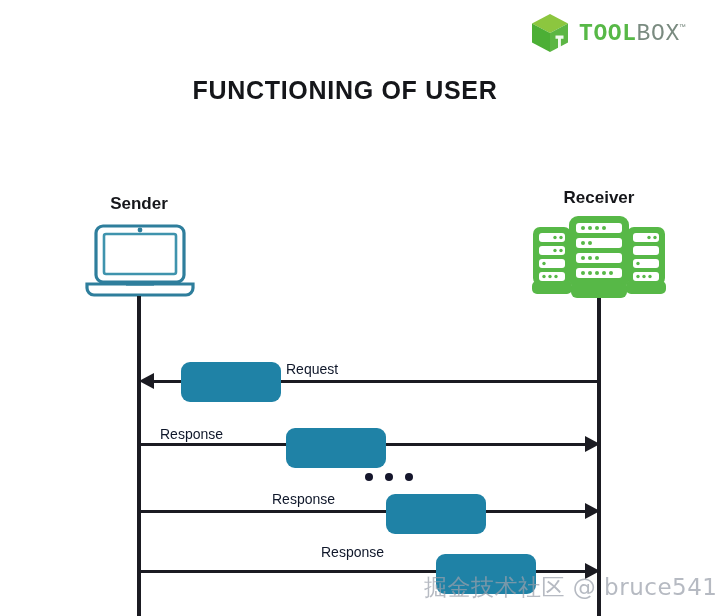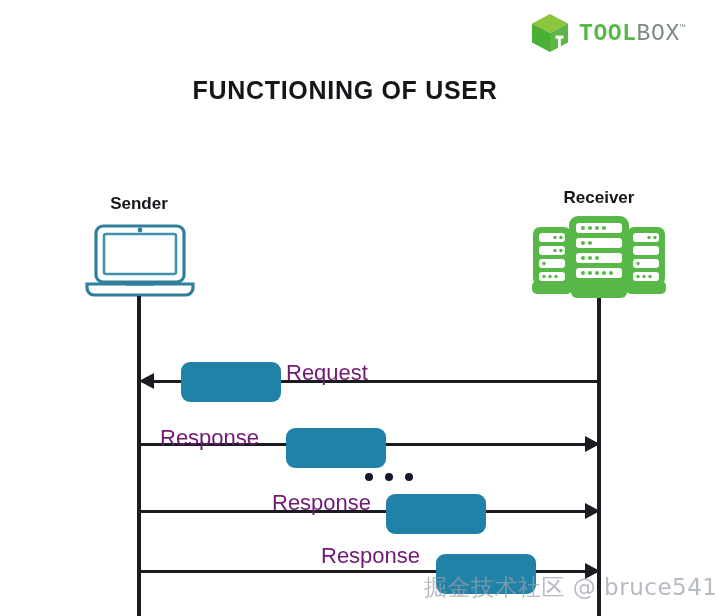--- a/index.html
+++ b/index.html
@@ -122,22 +122,22 @@
 
   .packet {
     position: absolute;
     height: 40px;
     background: #1f82a6;
     border-radius: 9px;
   }
 
   .msg-label {
     position: absolute;
-    color: #701a75;
-    font-size: 22px;
+    color: #0f172a;
+    font-size: 14px;
     font-weight: 400;
     white-space: nowrap;
     line-height: 1;
   }
 
   
   #ellipsis {
     position: absolute;
     left: 365px;
     top: 473px;

